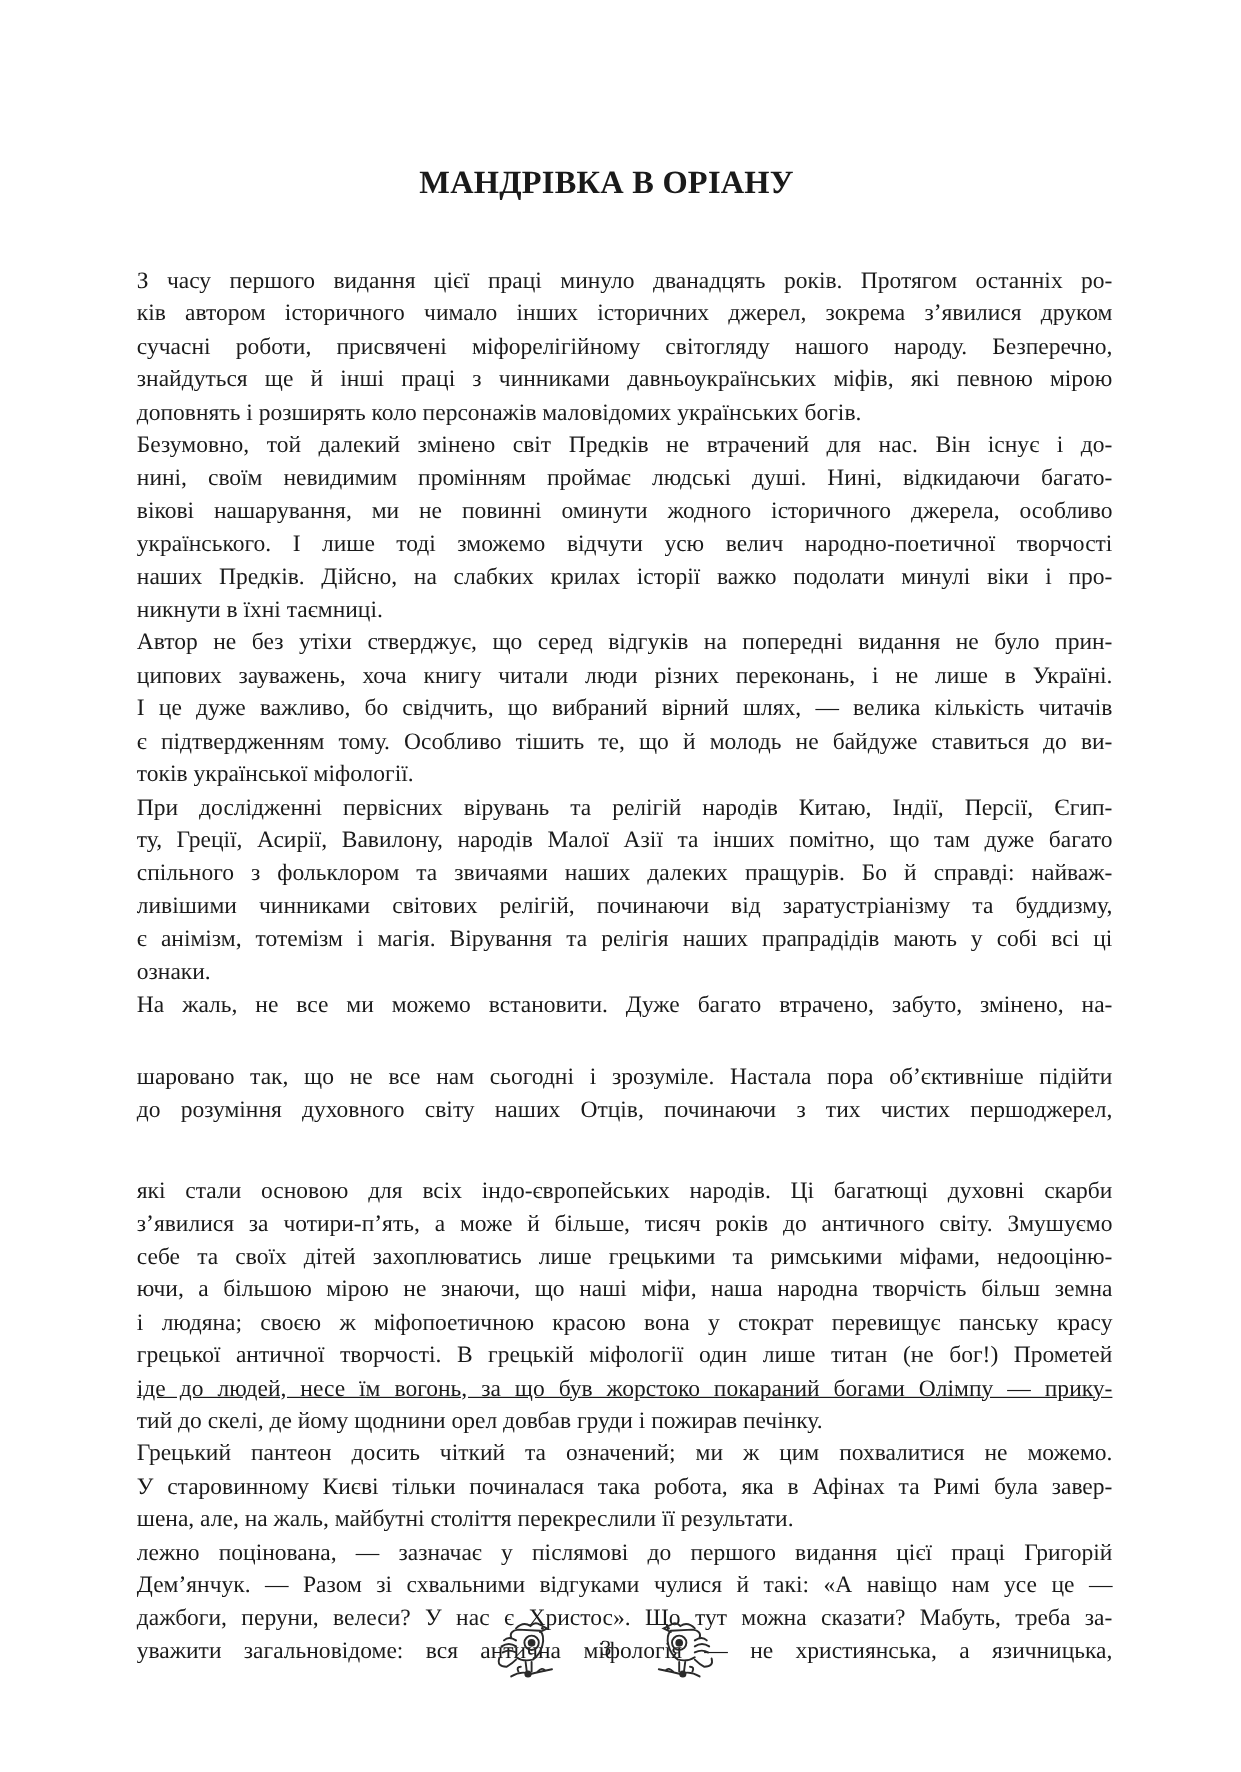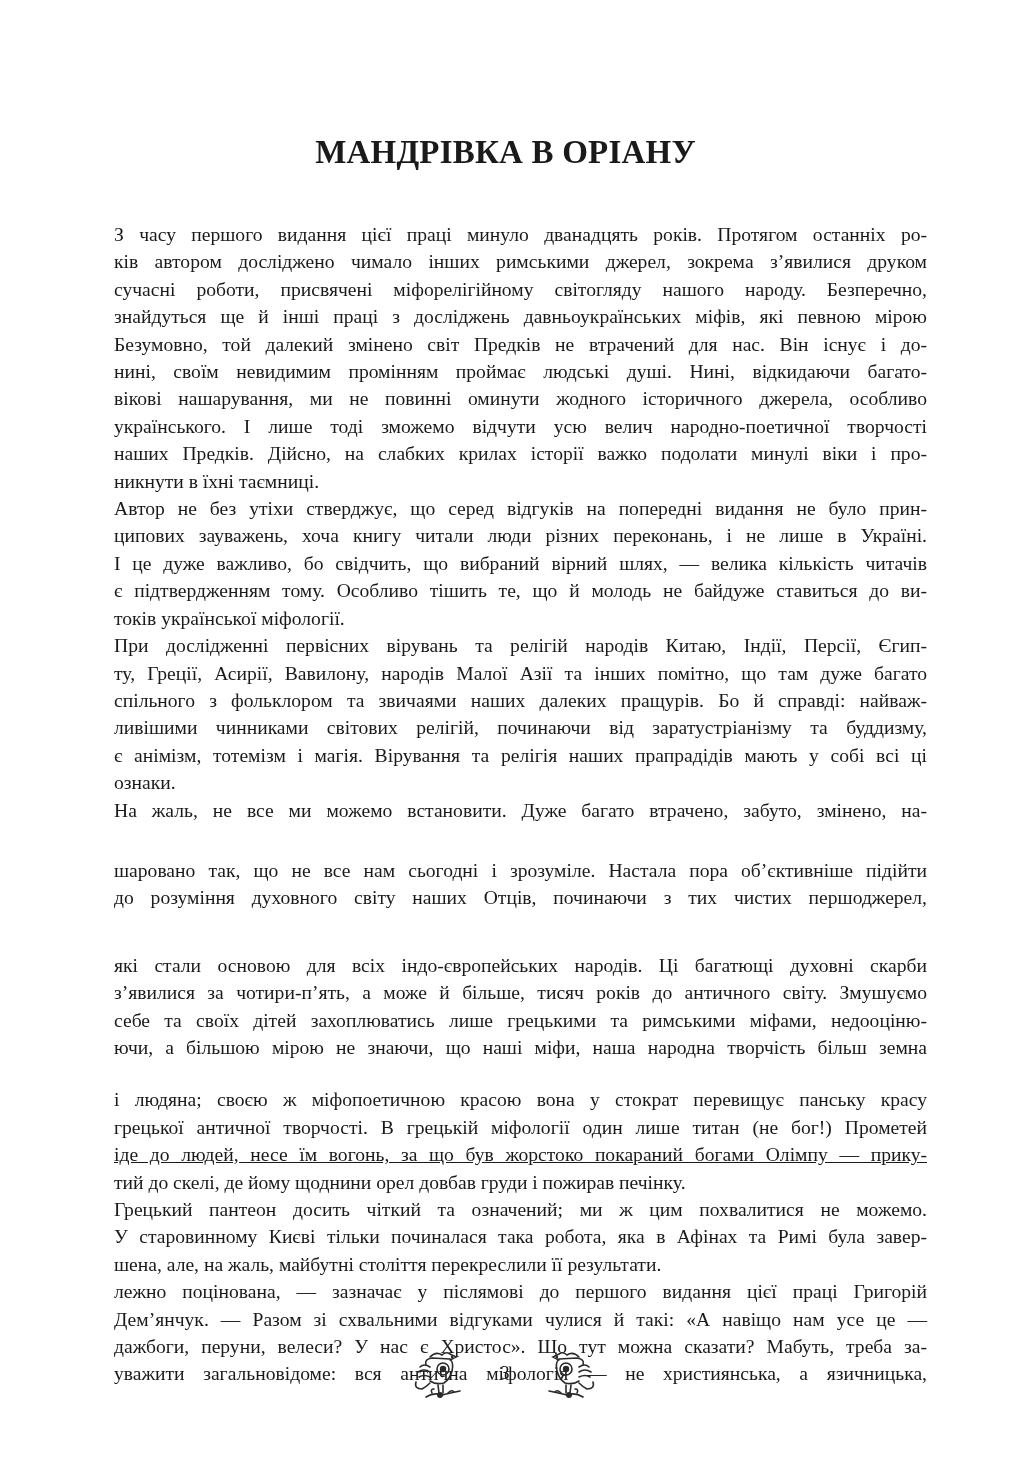--- a/index.html
+++ b/index.html
@@ -21,21 +21,21 @@
       top: 0;
       width: 843px;
     }
     .title {
       position: absolute;
       top: 134px;
       left: 0;
       width: 843px;
       text-align: center;
       font-weight: bold;
-      font-size: 33px;
+      font-size: 27px;
       letter-spacing: 0.2px;
       margin: 0;
       line-height: 36px;
     }
     .body-text {
       position: absolute;
       top: 221px;
       left: 0;
       width: 843px;
     }
@@ -85,23 +85,24 @@
     }
   </style>
 </head>
 <body>
 
 <div class="page">
   <h1 class="title">МАНДРІВКА В ОРІАНУ</h1>
   <div class="body-text" id="body-text">
       <p class="para">
         <span class="line first" style="display: block;">З часу першого видання цієї праці минуло дванадцять років. Протягом останніх ро-</span>
-        <span class="line" style="display: block;">ків автором досліджено чимало інших римськими джерел, зокрема з’явилися друком</span>
+        <span class="line" style="display: block;">ків автором історичного чимало інших історичних джерел, зокрема з’явилися друком</span>
         <span class="line" style="display: block;">сучасні роботи, присвячені міфорелігійному світогляду нашого народу. Безперечно,</span>
-        <span class="line" style="display: block;">знайдуться ще й інші праці з досліджень давньоукраїнських міфів, які певною мірою</span>
+        <span class="line" style="display: block;">знайдуться ще й інші праці з чинниками давньоукраїнських міфів, які певною мірою</span>
+        <span class="line last" style="display: block;">доповнять і розширять коло персонажів маловідомих українських богів.</span>
       </p>
       <p class="para">
         <span class="line first" style="display: block;">Безумовно, той далекий змінено світ Предків не втрачений для нас. Він існує і до-</span>
         <span class="line" style="display: block;">нині, своїм невидимим промінням проймає людські душі. Нині, відкидаючи багато-</span>
         <span class="line" style="display: block;">вікові нашарування, ми не повинні оминути жодного історичного джерела, особливо</span>
         <span class="line" style="display: block;">українського. І лише тоді зможемо відчути усю велич народно-поетичної творчості</span>
         <span class="line" style="display: block;">наших Предків. Дійсно, на слабких крилах історії важко подолати минулі віки і про-</span>
         <span class="line last" style="display: block;">никнути в їхні таємниці.</span>
       </p>
       <p class="para">
@@ -120,21 +121,21 @@
         <span class="line last" style="display: block;">ознаки.</span>
       </p>
       <p class="para">
         <span class="line first" style="display: block;">На жаль, не все ми можемо встановити. Дуже багато втрачено, забуто, змінено, на-</span>
         <span class="line" style="display: block; margin-top: 33px;">шаровано так, що не все нам сьогодні і зрозуміле. Настала пора об’єктивніше підійти</span>
         <span class="line" style="display: block;">до розуміння духовного світу наших Отців, починаючи з тих чистих першоджерел,</span>
         <span class="line" style="display: block; margin-top: 40px;">які стали основою для всіх індо-європейських народів. Ці багатющі духовні скарби</span>
         <span class="line" style="display: block;">з’явилися за чотири-п’ять, а може й більше, тисяч років до античного світу. Змушуємо</span>
         <span class="line" style="display: block;">себе та своїх дітей захоплюватись лише грецькими та римськими міфами, недооціню-</span>
         <span class="line" style="display: block;">ючи, а більшою мірою не знаючи, що наші міфи, наша народна творчість більш земна</span>
-        <span class="line" style="display: block; margin-top: 25px;">і людяна; своєю ж міфопоетичною красою вона у стократ перевищує панську красу</span>
+        <span class="line" style="display: block;">і людяна; своєю ж міфопоетичною красою вона у стократ перевищує панську красу</span>
         <span class="line" style="display: block;">грецької античної творчості. В грецькій міфології один лише титан (не бог!) Прометей</span>
         <span class="line" style="display: block; text-decoration: underline;">іде до людей, несе їм вогонь, за що був жорстоко покараний богами Олімпу — прику-</span>
         <span class="line last" style="display: block;">тий до скелі, де йому щоднини орел довбав груди і пожирав печінку.</span>
       </p>
       <p class="para">
         <span class="line first" style="display: block;">Грецький пантеон досить чіткий та означений; ми ж цим похвалитися не можемо.</span>
         <span class="line" style="display: block;">У старовинному Києві тільки починалася така робота, яка в Афінах та Римі була завер-</span>
         <span class="line last" style="display: block;">шена, але, на жаль, майбутні століття перекреслили її результати.</span>
       </p>
       <p class="para">

